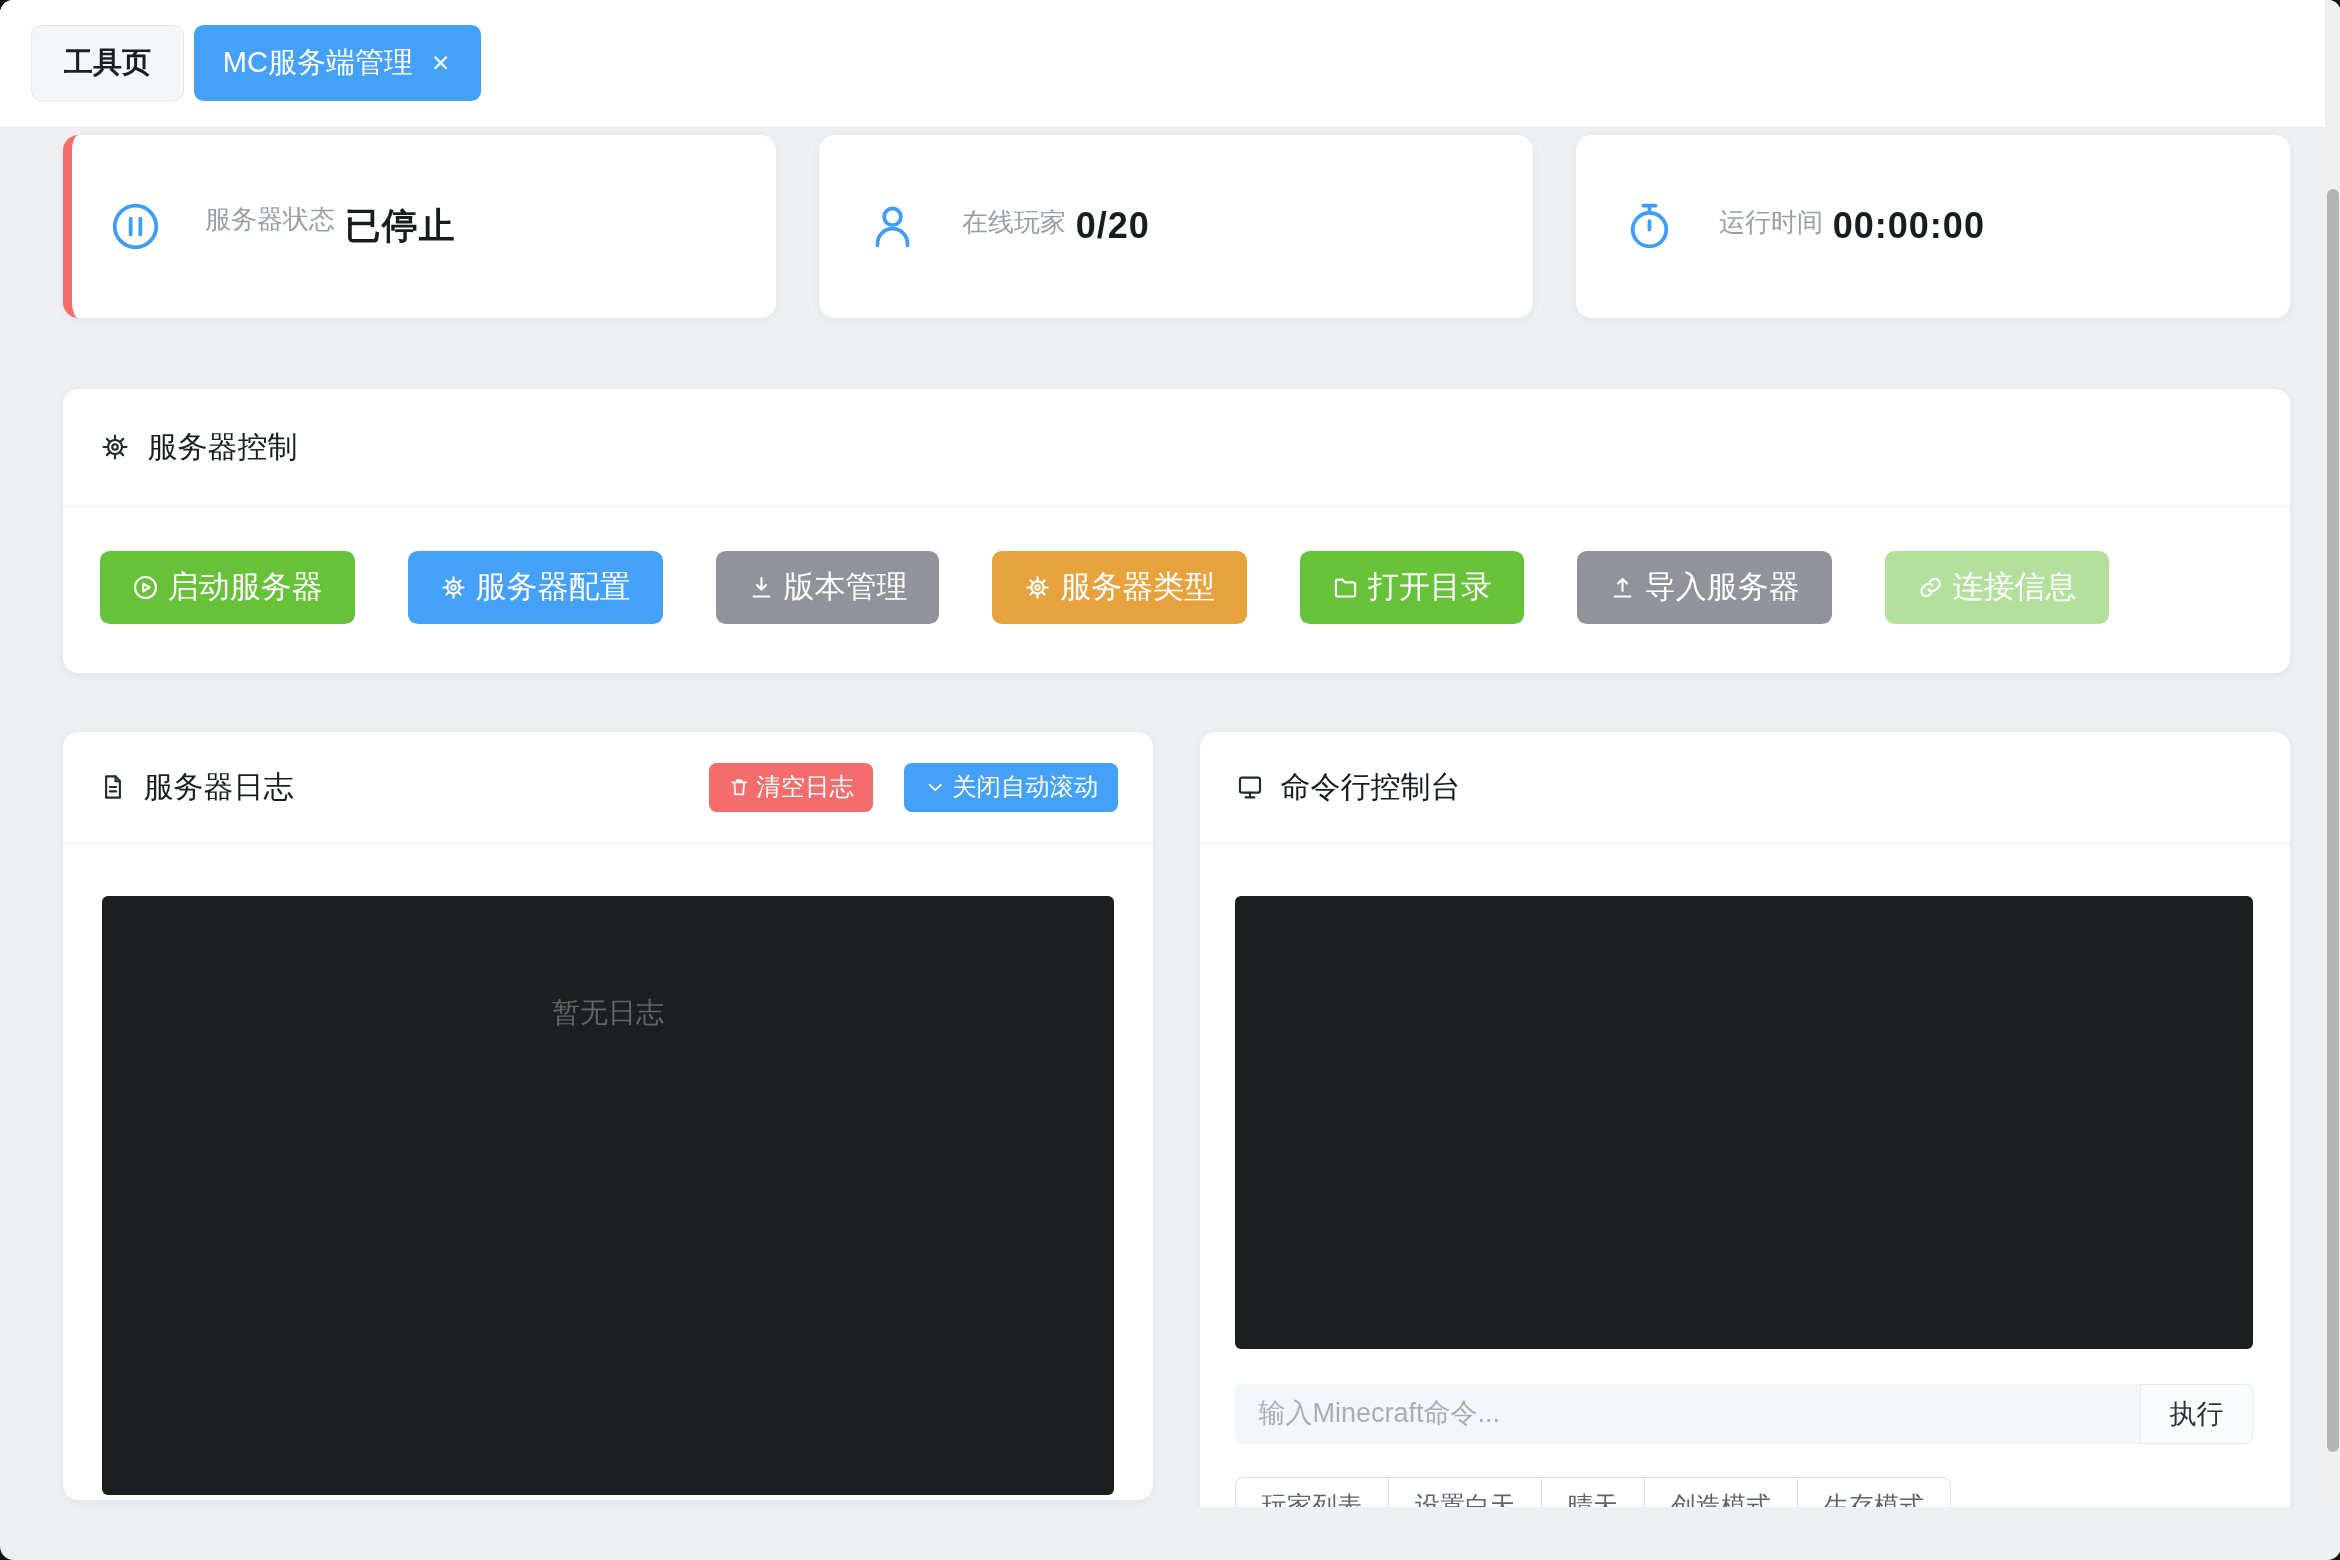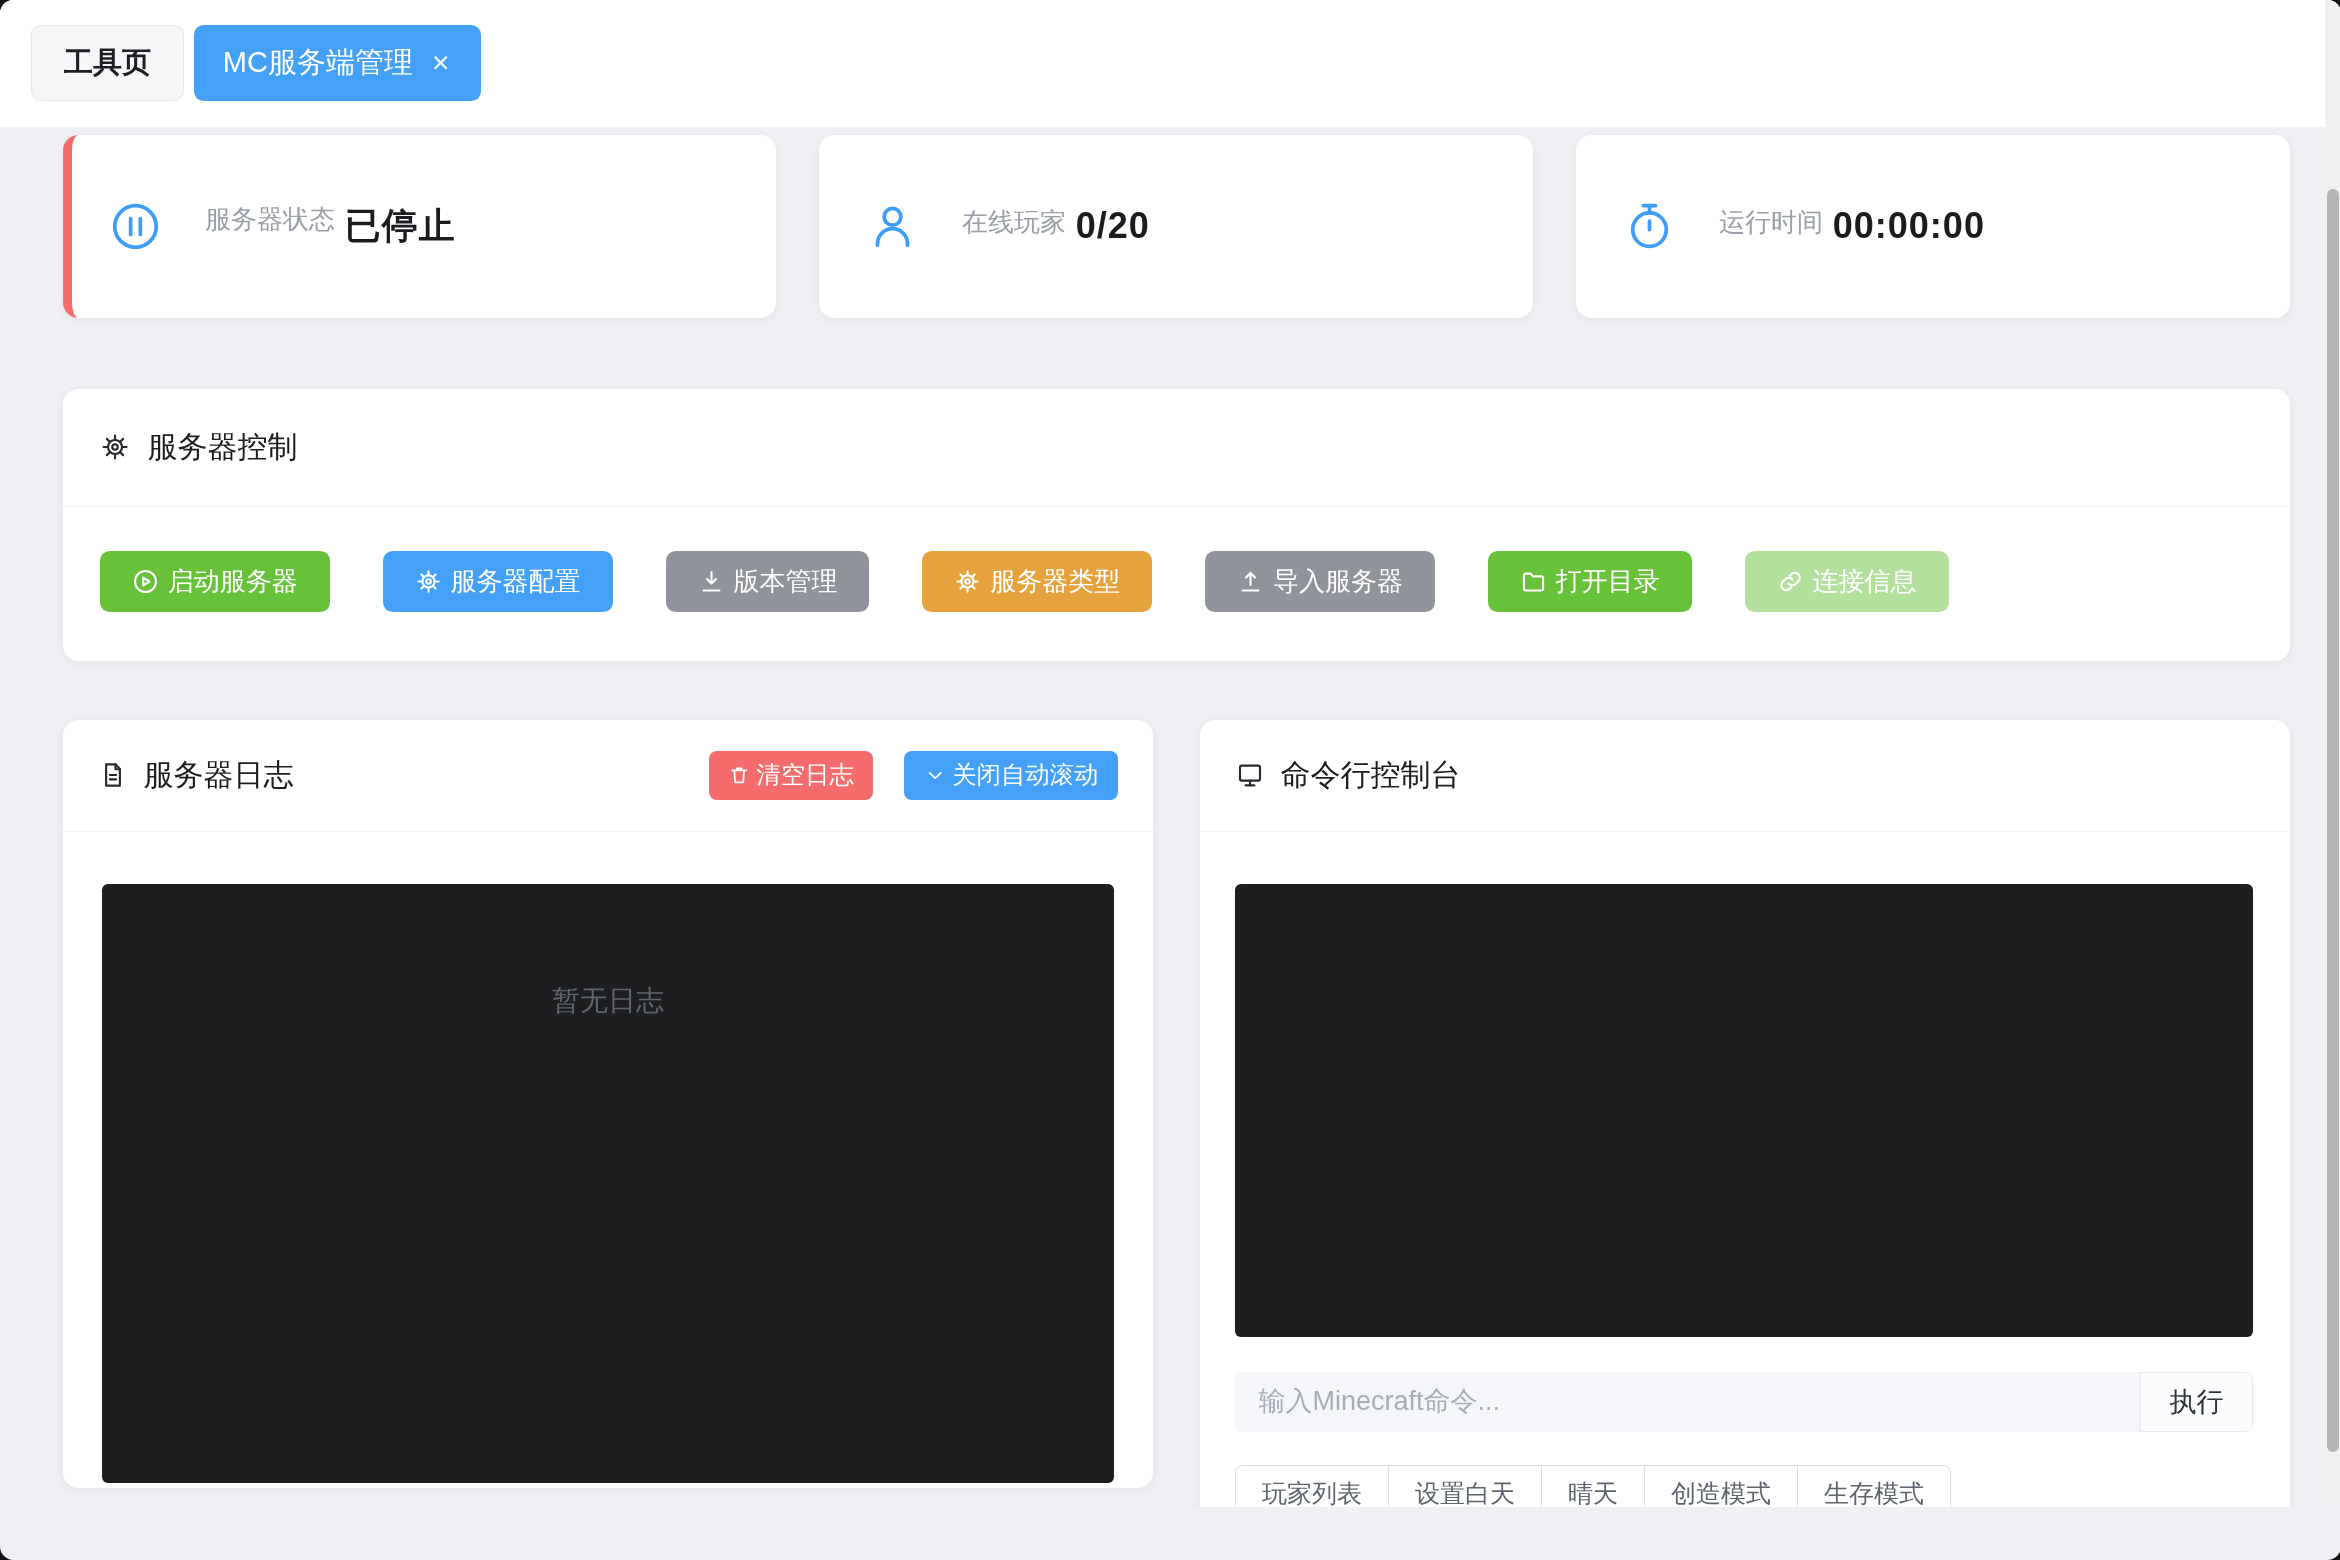--- a/index.html
+++ b/index.html
@@ -33,22 +33,22 @@
   .card .ctext{display:flex;flex-direction:row;gap:9.8px;}
   .card .clabel{font-size:26px;color:#999ea8;}
   .card .cvalue{font-size:36px;font-weight:bold;color:#1a1c1f;letter-spacing:1px;}
   
   .panel{background:#fff;border-radius:15.6px;box-shadow:0 2px 9.8px rgba(31,35,41,.06);}
   .control-panel{margin-top:71px;}
   .panel-header{display:flex;align-items:center;gap:17.6px;padding:0 37px;height:118px;border-bottom:1px solid #eef0f2;}
   .ph-icon{width:30px;height:30px;color:#25282e;flex:0 0 auto;}
   .ph-title{font-size:30px;font-weight:normal;color:#1b1d21;}
   .controls{display:flex;gap:53px;padding:44px 37px 49px;}
-  .ctl-btn{height:61px;border-radius:9.8px;padding:0 32px;border:none;display:flex;align-items:center;gap:8.8px;
-    color:#fff;font-size:26px;cursor:pointer;white-space:nowrap;}
+  .ctl-btn{height:73px;border-radius:9.8px;padding:0 32px;border:none;display:flex;align-items:center;gap:8.8px;
+    color:#fff;font-size:31px;cursor:pointer;white-space:nowrap;}
   .ctl-btn svg{width:27px;height:27px;}
   
   .bottom{display:flex;gap:47px;margin-top:59px;align-items:flex-start;}
   .bpanel{flex:1;display:flex;flex-direction:column;}
   .log-panel{height:768px;}
   .console-panel{height:847px;}
   .panel-header2{display:flex;align-items:center;justify-content:space-between;height:112px;
     padding:0 35px;border-bottom:1px solid #eef0f2;flex:0 0 auto;}
   .ph2-left{display:flex;align-items:center;gap:15.6px;}
   .hdr-actions{display:flex;gap:31px;}
@@ -180,35 +180,35 @@
           <button class="ctl-btn" style="background: rgb(230, 162, 60);">
             <span>
               <svg viewBox="0 0 24 24" fill="none" stroke="currentColor" stroke-width="1.9" stroke-linecap="round">
                 <circle cx="12" cy="12" r="5.4"></circle>
                   <circle cx="12" cy="12" r="2"></circle>
                 <path d="M12 3v3.4M12 17.6V21M3 12h3.4M17.6 12H21M5.7 5.7L8 8M16 16l2.3 2.3M18.3 5.7L16 8M8 16l-2.3 2.3"></path>
                 </svg>
               </span>
             <span>服务器类型</span>
           </button>
+          <button class="ctl-btn" style="background: rgb(103, 194, 58);">
+            <span>
+              <svg viewBox="0 0 24 24" fill="none" stroke="currentColor" stroke-width="1.9" stroke-linecap="round" stroke-linejoin="round">
+                <path d="M3.5 18.5v-12A1.5 1.5 0 0 1 5 5h4.4l2 2.4H19a1.5 1.5 0 0 1 1.5 1.5v9.6A1.5 1.5 0 0 1 19 20H5a1.5 1.5 0 0 1-1.5-1.5z"></path>
+                </svg>
+              </span>
+            <span>打开目录</span>
+          </button>
           <button class="ctl-btn" style="background: rgb(144, 147, 153);">
             <span>
               <svg viewBox="0 0 24 24" fill="none" stroke="currentColor" stroke-width="1.9" stroke-linecap="round" stroke-linejoin="round">
                 <path d="M12 15V4.6M8 8.4l4-4 4 4M5 20h14"></path>
                 </svg>
               </span>
             <span>导入服务器</span>
-          </button>
-          <button class="ctl-btn" style="background: rgb(103, 194, 58);">
-            <span>
-              <svg viewBox="0 0 24 24" fill="none" stroke="currentColor" stroke-width="1.9" stroke-linecap="round" stroke-linejoin="round">
-                <path d="M3.5 18.5v-12A1.5 1.5 0 0 1 5 5h4.4l2 2.4H19a1.5 1.5 0 0 1 1.5 1.5v9.6A1.5 1.5 0 0 1 19 20H5a1.5 1.5 0 0 1-1.5-1.5z"></path>
-                </svg>
-              </span>
-            <span>打开目录</span>
           </button>
           <button class="ctl-btn" style="background: rgb(179, 225, 157);">
             <span>
               <svg viewBox="0 0 24 24" fill="none" stroke="currentColor" stroke-width="1.9" stroke-linecap="round" stroke-linejoin="round">
                 <path d="M10.2 13.8a4.4 4.4 0 0 0 6.3.4l2.6-2.6a4.4 4.4 0 0 0-6.2-6.2l-1.5 1.5"></path>
                 <path d="M13.8 10.2a4.4 4.4 0 0 0-6.3-.4l-2.6 2.6a4.4 4.4 0 0 0 6.2 6.2l1.5-1.5"></path>
                 </svg>
               </span>
             <span>连接信息</span>
           </button>

